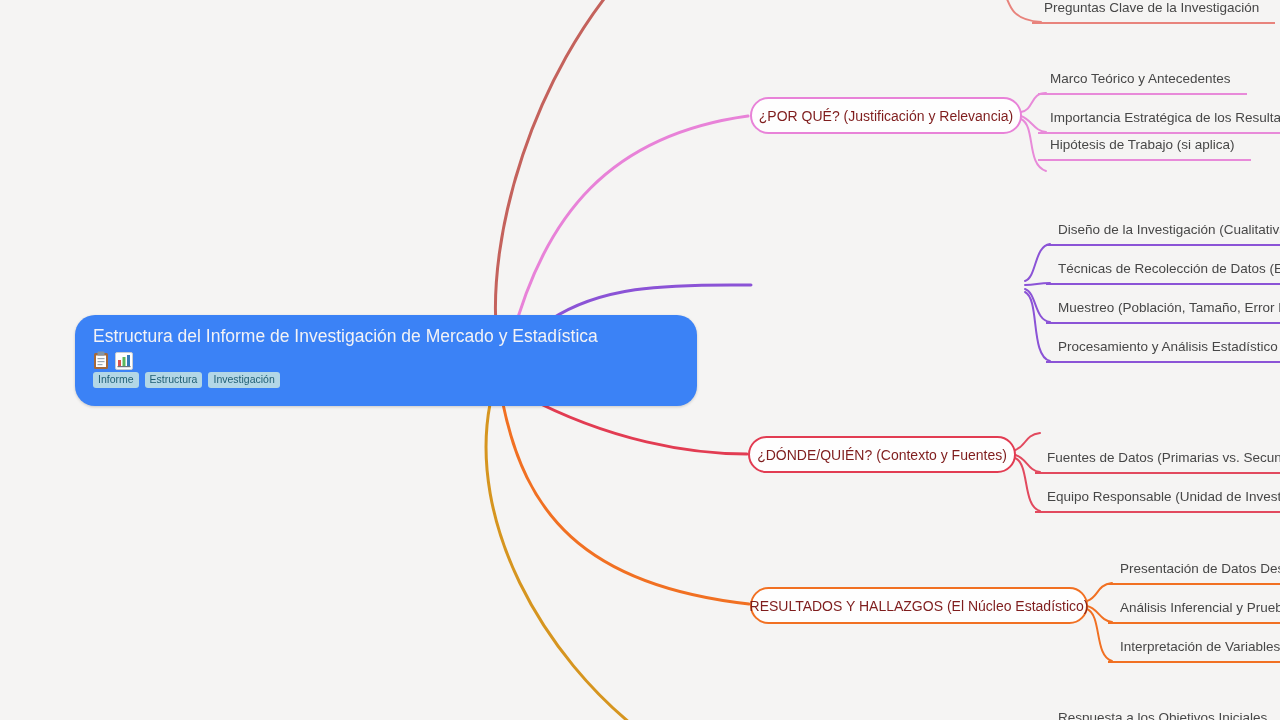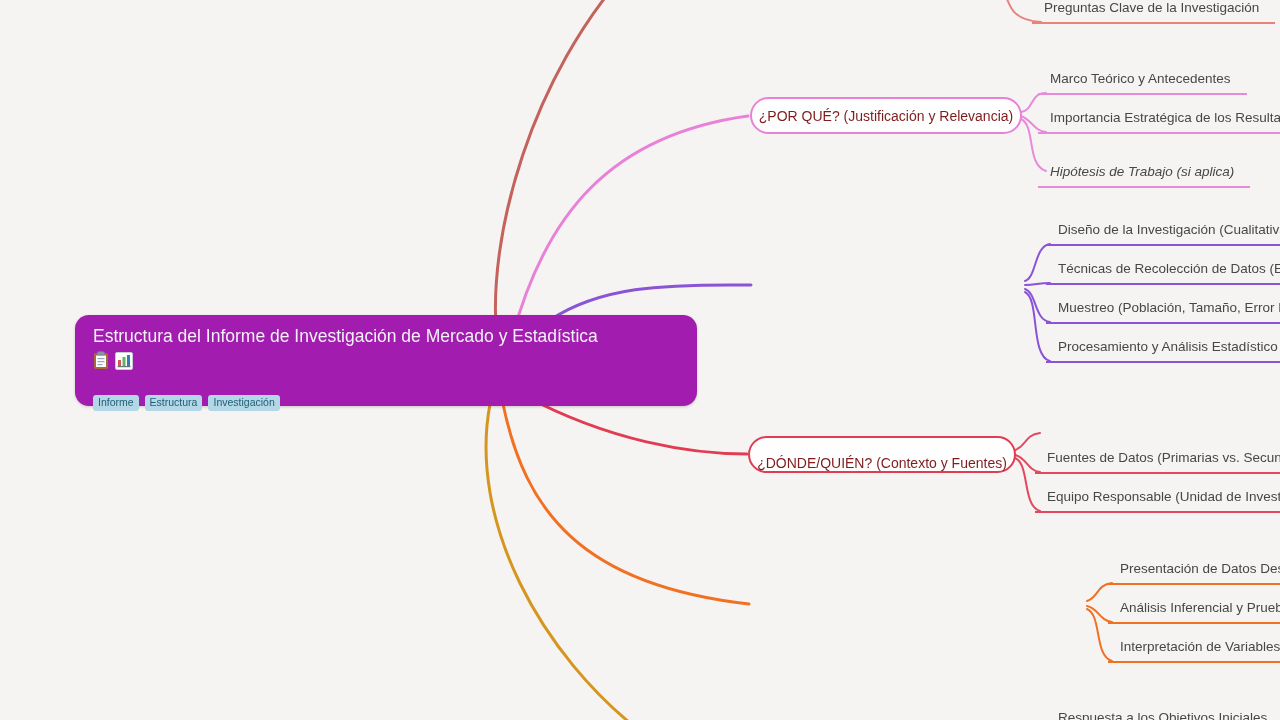--- a/index.html
+++ b/index.html
@@ -7,26 +7,26 @@
     position:relative;width:1280px;height:720px;overflow:hidden;
     background:#f5f4f3;
     font-family:"Liberation Sans","DejaVu Sans",sans-serif;
   }
   svg.curves{position:absolute;left:0;top:0;z-index:1;}
   svg.curves path{fill:none;stroke-linecap:round;}
 
   
   .root{
     position:absolute;left:75px;top:315px;width:622px;height:91px;z-index:3;
-    background:#a21caf;border-radius:14px;box-sizing:border-box;
+    background:#3b82f6;border-radius:20px;box-sizing:border-box;
     padding:9px 18px 8px 18px;box-shadow:0 1px 3px rgba(0,0,0,.18);
   }
   .root-title{color:#f2f2f6;font-size:17.5px;line-height:24px;white-space:nowrap;}
   .root-icons{display:flex;gap:6px;margin-top:5px;height:19px;align-items:center;}
-  .root-tags{display:flex;gap:6px;margin-top:23px;}
+  .root-tags{display:flex;gap:6px;margin-top:0;}
   .tag{
     background:#b3d7e6;color:#1f5e74;font-size:10.5px;line-height:13px;
     padding:1px 5px 2px 5px;border-radius:3px;white-space:nowrap;
   }
 
   
   .pill{
     position:absolute;z-index:2;height:37px;box-sizing:border-box;
     background:#fefefe;border-radius:19px;border:2.5px solid #999;
     display:flex;align-items:center;justify-content:center;
@@ -122,47 +122,50 @@
 
   <div class="pill b-pink" style="left:750px;top:97px;width:272px;">
     <span>¿POR QUÉ? (Justificación y Relevancia)</span>
   </div>
   <div class="leaf u-pink" style="left:1038px;top:71px;">
     <span>Marco Teórico y Antecedentes</span>
   </div>
   <div class="leaf u-pink clip" style="left:1038px;top:110px;">
     <span>Importancia Estratégica de los Resulta</span>
   </div>
-  <div class="leaf u-pink" style="left:1038px;top:164px;font-style:italic;">
+  <div class="leaf u-pink" style="left:1038px;top:137px;">
     <span>Hipótesis de Trabajo (si aplica)</span>
   </div>
 
   <div class="leaf u-purple clip" style="left:1046px;top:222px;">
     <span>Diseño de la Investigación (Cualitativa</span>
   </div>
   <div class="leaf u-purple clip" style="left:1046px;top:261px;">
     <span>Técnicas de Recolección de Datos (En</span>
   </div>
   <div class="leaf u-purple clip" style="left:1046px;top:300px;">
     <span>Muestreo (Población, Tamaño, Error Mu</span>
   </div>
   <div class="leaf u-purple clip" style="left:1046px;top:339px;">
     <span>Procesamiento y Análisis Estadístico (</span>
   </div>
 
-  <div class="pill b-red" style="left:748px;top:436px;width:268px;align-items:flex-end;">
+  <div class="pill b-red" style="left:748px;top:436px;width:268px;">
     <span>¿DÓNDE/QUIÉN? (Contexto y Fuentes)</span>
   </div>
   <div class="leaf u-red clip" style="left:1035px;top:450px;">
     <span>Fuentes de Datos (Primarias vs. Secund</span>
   </div>
   <div class="leaf u-red clip" style="left:1035px;top:489px;">
     <span>Equipo Responsable (Unidad de Investi</span>
   </div>
 
+  <div class="pill b-orange" style="left:750px;top:587px;width:338px;">
+    <span>RESULTADOS Y HALLAZGOS (El Núcleo Estadístico)</span>
+  </div>
   <div class="leaf u-orange clip" style="left:1108px;top:561px;">
     <span>Presentación de Datos Desc</span>
   </div>
   <div class="leaf u-orange clip" style="left:1108px;top:600px;">
     <span>Análisis Inferencial y Prueb</span>
   </div>
   <div class="leaf u-orange clip" style="left:1108px;top:639px;">
     <span>Interpretación de Variables</span>
   </div>
 

